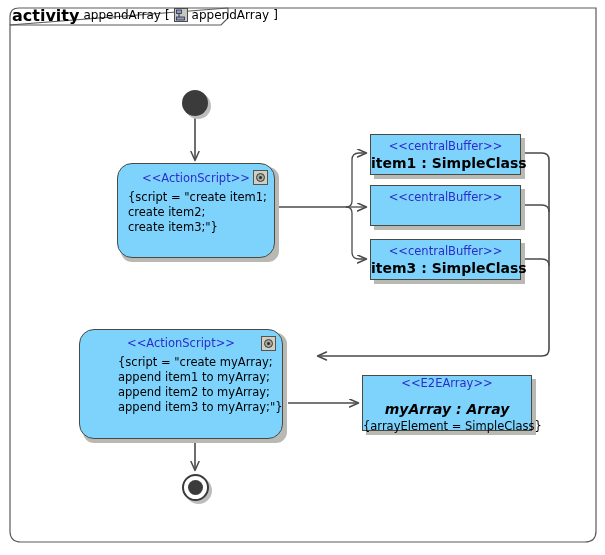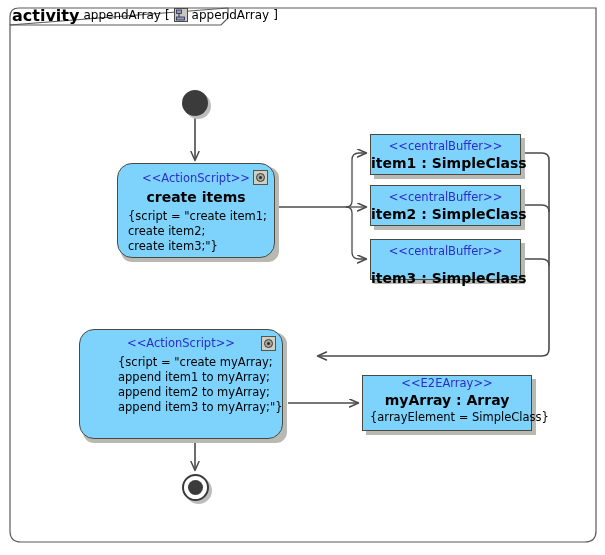--- a/index.html
+++ b/index.html
@@ -79,21 +79,20 @@
     font-size: 11.5px;
     line-height: 15px;
     white-space: pre;
     text-align: left;
   }
   .prop-line {
     color: #000000;
     font-size: 11.5px;
     line-height: 15px;
     white-space: nowrap;
-    padding-left: 7px;
   }
   
   .gear-btn {
     position: absolute;
     width: 15px;
     height: 15px;
     box-sizing: border-box;
     background: #cfcfc4;
     border: 1px solid #555550;
   }
@@ -207,21 +206,20 @@
 <div class="circle-shadow" style="left:185px; top:93px; width:26px; height:26px;"></div>
 <div class="initial-node" style="left:182px; top:90px;"></div>
 
 <div class="shadow" style="left:121px; top:167px; width:158px; height:95px; border-radius:11px;"></div>
 <div class="node rounded" style="left:117px; top:163px; width:158px; height:95px;">
   <div class="gear-btn" style="right:6px; top:6px;">
     <span class="ring"></span>
     <span class="dot"></span>
   </div>
   <div class="stereo" style="margin-top:7px;">&lt;&lt;ActionScript&gt;&gt;</div>
-  <div class="nodename" style="margin-top:3px;">create items</div>
   <div class="script-body" style="margin-top:4px; margin-left:10px;">{script = "create item1;
 create item2;
 create item3;"}</div>
 </div>
 
 <div class="shadow" style="left:83px; top:333px; width:204px; height:110px; border-radius:11px;"></div>
 <div class="node rounded" style="left:79px; top:329px; width:204px; height:110px;">
   <div class="gear-btn" style="right:6px; top:6px;">
     <span class="ring"></span>
     <span class="dot"></span>
@@ -235,32 +233,31 @@
 
 <div class="shadow" style="left:374px; top:138px; width:151px; height:41px;"></div>
 <div class="node" style="left:370px; top:134px; width:151px; height:41px;">
   <div class="stereo" style="margin-top:4px;">&lt;&lt;centralBuffer&gt;&gt;</div>
   <div class="nodename" style="margin-top:1px;">item1 : SimpleClass</div>
 </div>
 
 <div class="shadow" style="left:374px; top:189px; width:151px; height:41px;"></div>
 <div class="node" style="left:370px; top:185px; width:151px; height:41px;">
   <div class="stereo" style="margin-top:4px;">&lt;&lt;centralBuffer&gt;&gt;</div>
-  <div class="nodename" style="margin-top:1px;">item2 : SimpleClass</div>
 </div>
 
 <div class="shadow" style="left:374px; top:243px; width:151px; height:41px;"></div>
 <div class="node" style="left:370px; top:239px; width:151px; height:41px;">
   <div class="stereo" style="margin-top:4px;">&lt;&lt;centralBuffer&gt;&gt;</div>
-  <div class="nodename" style="margin-top:11px;">item3 : SimpleClass</div>
+  <div class="nodename" style="margin-top:1px;">item3 : SimpleClass</div>
 </div>
 
 <div class="shadow" style="left:366px; top:379px; width:170px; height:56px;"></div>
 <div class="node" style="left:362px; top:375px; width:170px; height:56px;">
   <div class="stereo" style="">&lt;&lt;E2EArray&gt;&gt;</div>
-  <div class="nodename" style="margin-top:1px;">myArray : Array</div>
+  <div class="nodename" style="margin-top:10px;font-style:italic;">myArray : Array</div>
   <div class="prop-line" style="margin-top:2px;">{arrayElement = SimpleClass}</div>
 </div>
 
 <div class="circle-shadow" style="left:185px; top:477px; width:27px; height:27px;"></div>
 <div class="final-outer" style="left:182px; top:474px;">
   <span class="final-inner" style="left:4px; top:4px;"></span>
 </div>
 
 </body></html>

